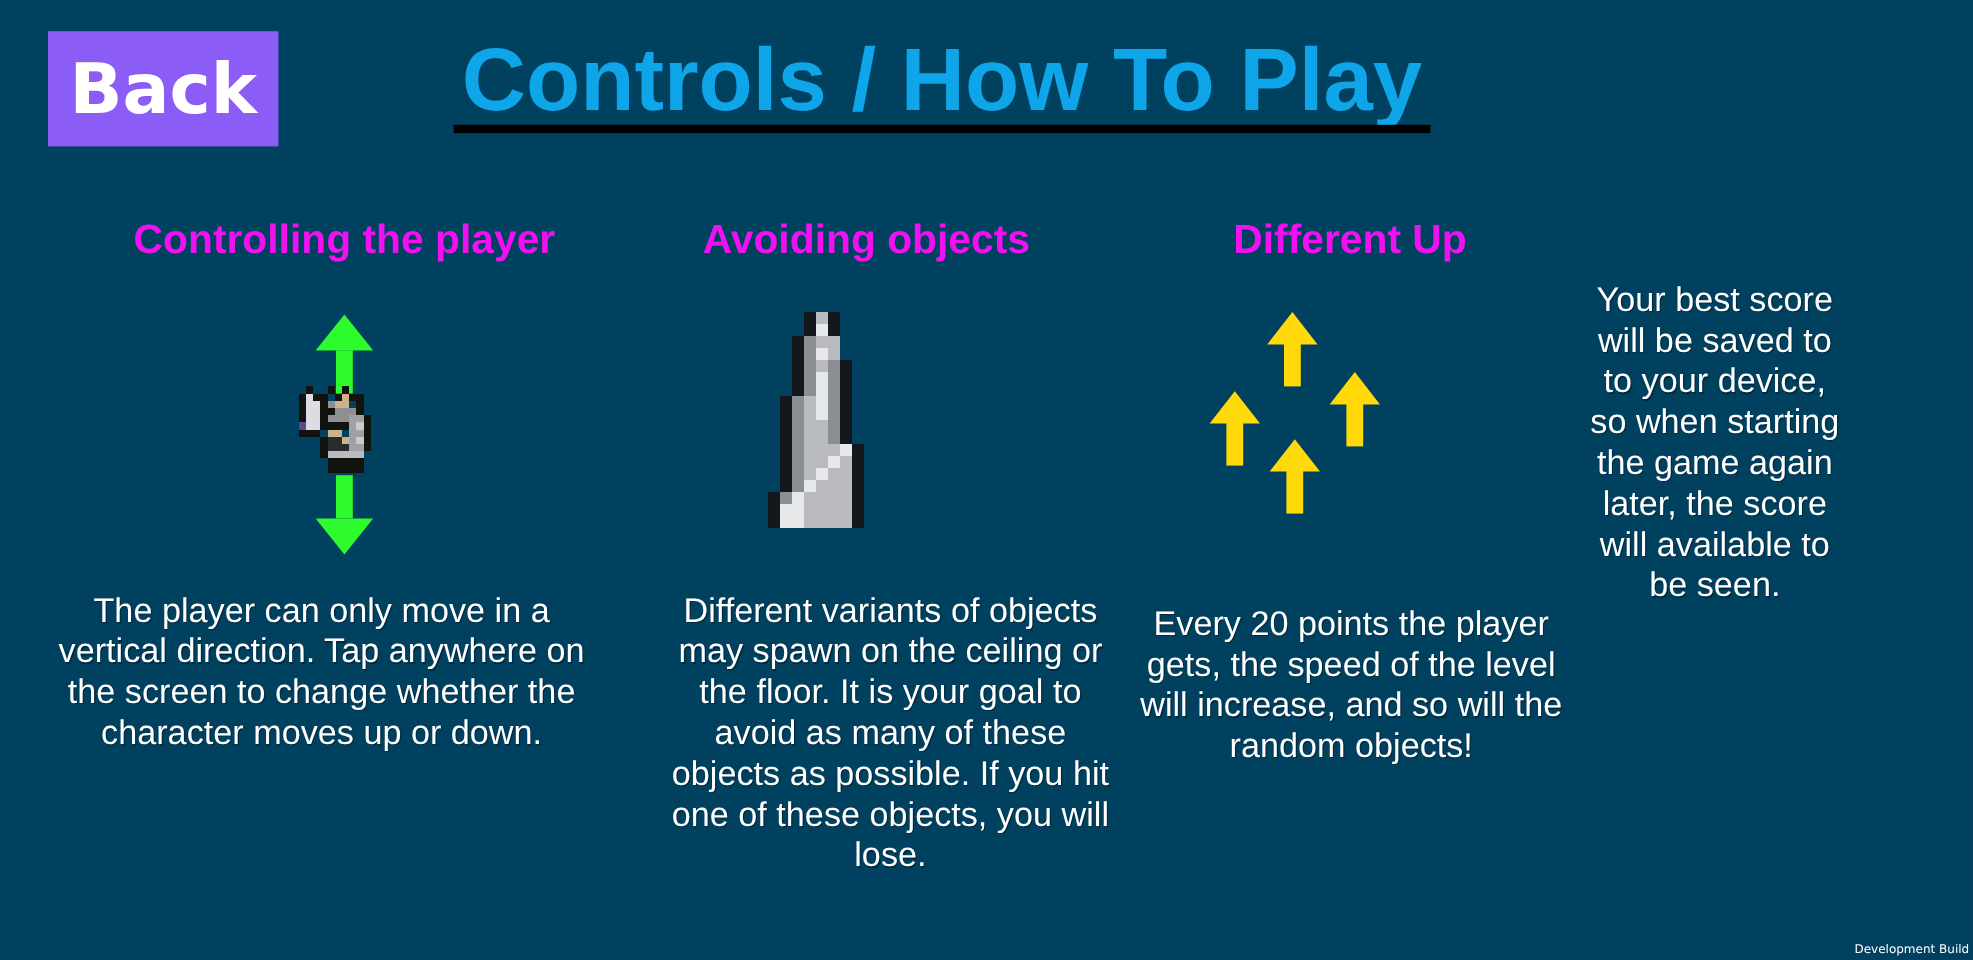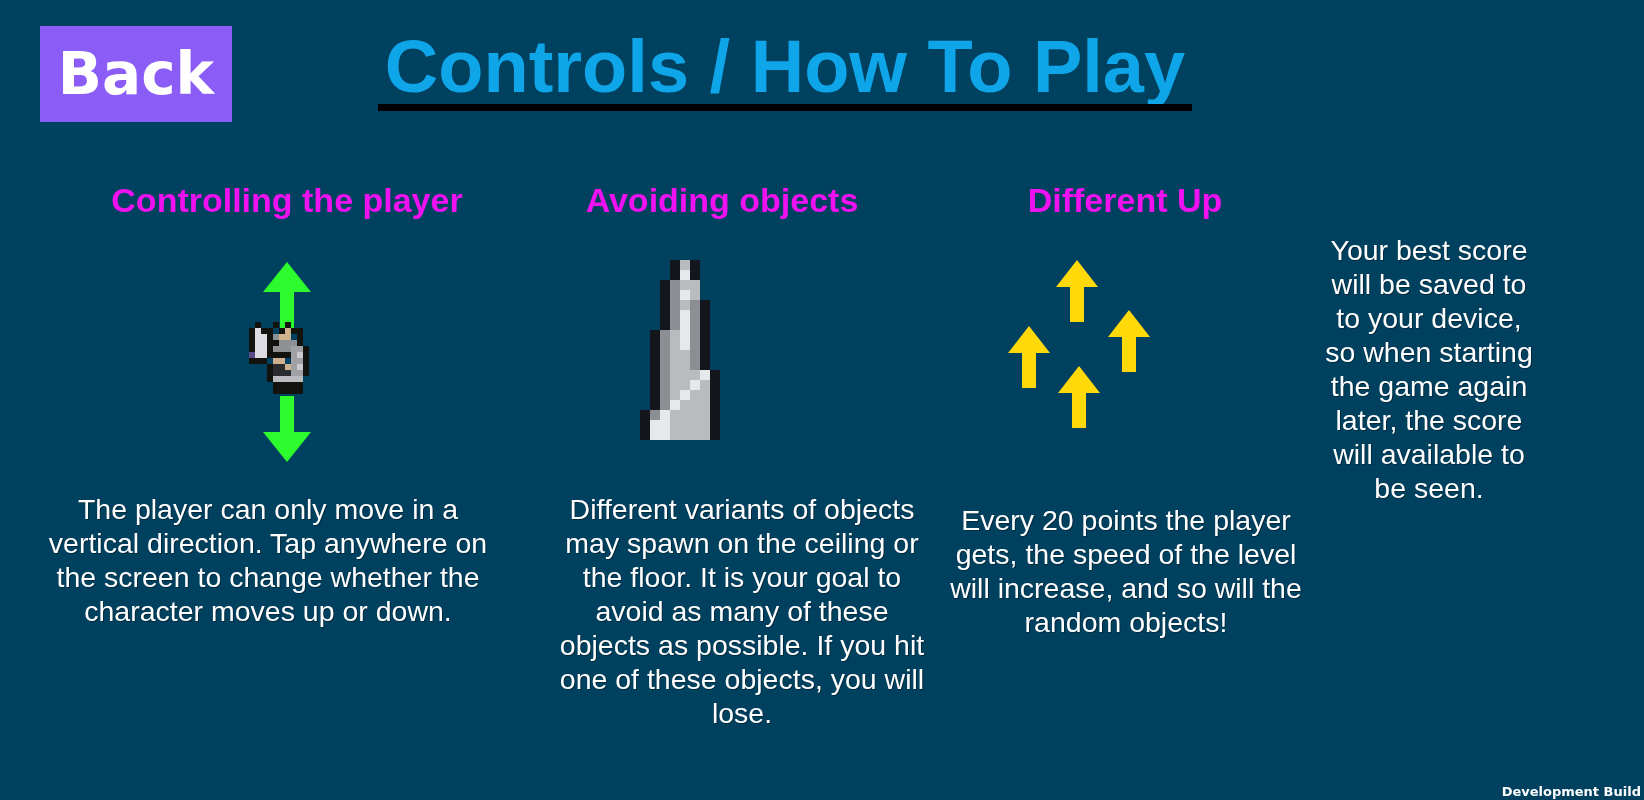--- a/index.html
+++ b/index.html
@@ -163,22 +163,22 @@
     width: 14px; height: 36px; background: #ffd90a;
   }
 
   
   #dev-build-watermark {
     position: absolute;
     right: 3px;
     bottom: 2px;
     color: #ffffff;
     font-family: "DejaVu Sans", sans-serif;
-    font-size: 13px;
-    font-weight: bold;
+    font-size: 10px;
+    font-weight: normal;
     letter-spacing: 0px;
     line-height: 12px;
   }
 </style>
 </head>
 <body>
 
 <div id="stage">
 
   <button id="back-button">

